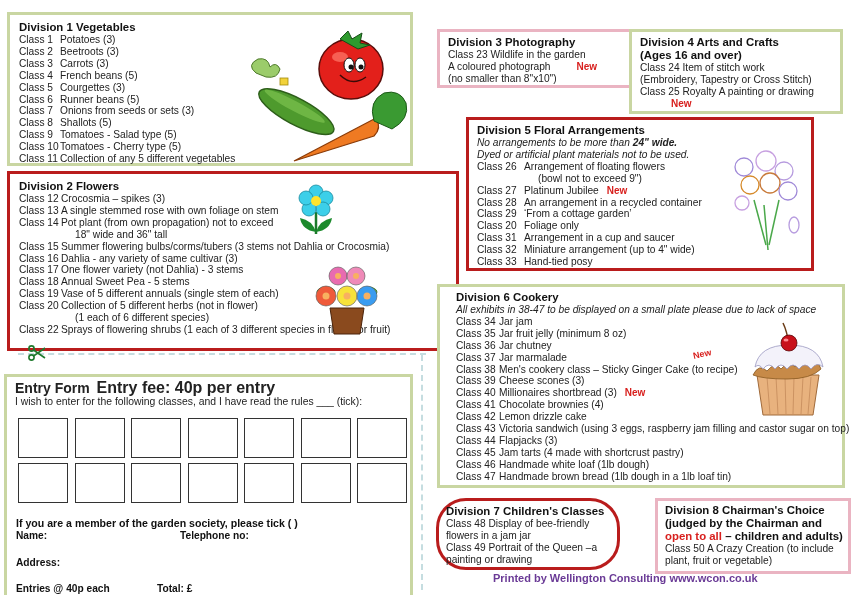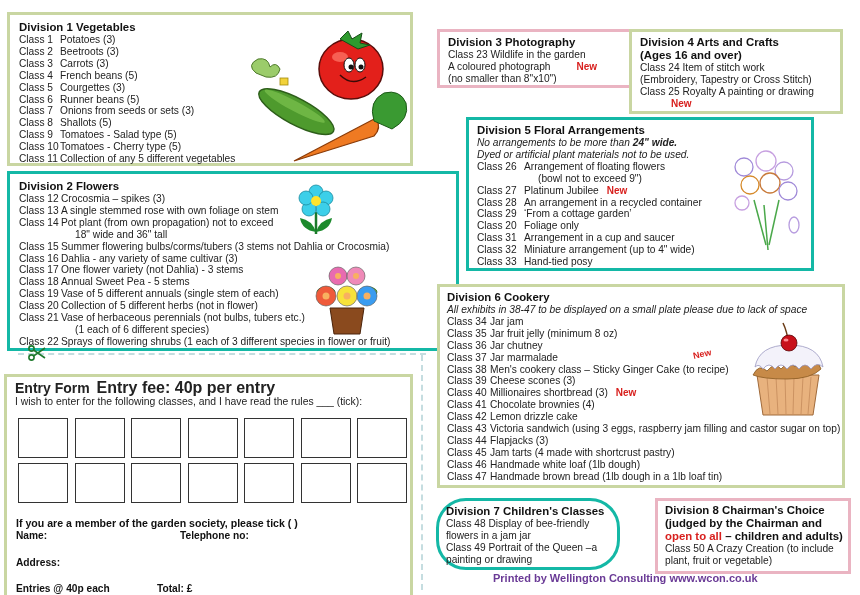--- a/index.html
+++ b/index.html
@@ -1,20 +1,20 @@
 <!DOCTYPE html>
 <html><head>
 <meta charset="utf-8">
 <style>
   * { box-sizing: border-box; margin: 0; padding: 0; }
   html, body { width: 860px; height: 595px; background: #ffffff; overflow: hidden; }
   body { position: relative; font-family: "Liberation Sans", sans-serif; color: #222; font-size: 10.2px; line-height: 11.9px; }
   .box { position: absolute; background: #fff; padding: 6px 8px 4px 9px; margin-top: 8px; }
   .green { border: 3px solid #c9d6a2; }
-  .teal { border: 3px solid #14b8a6; }
+  .teal { border: 3px solid #b91c1c; }
   .pink { border: 3px solid #eab4c2; }
   .title { font-weight: bold; font-size: 11.4px; line-height: 13px; color: #111; }
   .row { white-space: nowrap; display: block; }
   .cls { display: inline-block; }
   .italic { font-style: italic; }
   .new { color: #d8201e; font-weight: bold; font-size: 10px; }
   .pic { position: absolute; }
   .entry-title { font-weight: bold; font-size: 14px; }
   .entry-fee { font-weight: bold; font-size: 16px; }
   .grid { position: absolute; left: 11px; top: 41px; display: grid; grid-template-columns: repeat(7, 50px); grid-template-rows: 40px 40px; column-gap: 6.5px; row-gap: 5px; }
@@ -71,21 +71,20 @@
       <div class="row"><span class="cls" style="width: 42px;">Class 12</span><span>Crocosmia – spikes (3)</span></div>
       <div class="row"><span class="cls" style="width: 42px;">Class 13</span><span>A single stemmed rose  with own foliage on stem</span></div>
       <div class="row"><span class="cls" style="width: 42px;">Class 14</span><span>Pot plant (from own propagation) not to exceed</span></div>
       <div class="row"><span class="cls" style="width: 56px;"></span><span>18" wide and 36" tall</span></div>
       <div class="row"><span class="cls" style="width: 42px;">Class 15</span><span>Summer flowering bulbs/corms/tubers (3 stems not Dahlia or Crocosmia)</span></div>
       <div class="row"><span class="cls" style="width: 42px;">Class 16</span><span>Dahlia - any variety of same cultivar (3)</span></div>
       <div class="row"><span class="cls" style="width: 42px;">Class 17</span><span>One flower variety (not Dahlia) - 3 stems</span></div>
       <div class="row"><span class="cls" style="width: 42px;">Class 18</span><span>Annual Sweet Pea - 5 stems</span></div>
       <div class="row"><span class="cls" style="width: 42px;">Class 19</span><span>Vase of 5 different annuals (single stem of each)</span></div>
       <div class="row"><span class="cls" style="width: 42px;">Class 20</span><span>Collection of 5 different herbs (not in flower)</span></div>
-      <div class="row"><span class="cls" style="width: 42px;">Class 21</span><span>Vase of herbaceous perennials (not bulbs, tubers etc.)</span></div>
       <div class="row"><span class="cls" style="width: 56px;"></span><span>(1 each of 6 different species)</span></div>
       <div class="row"><span class="cls" style="width: 42px;">Class 22</span><span>Sprays of flowering shrubs (1 each of 3 different species in flower or fruit)</span></div>
     </div>
   <svg class="pic" style="left:285px; top:10px;" width="42" height="52" viewBox="0 0 42 52">
     <path d="M21 28 L21 50" stroke="#1c7a2a" stroke-width="2.5"></path>
     <path d="M21 48 q-14 -2 -16 -14 q12 2 16 14 z" fill="#1c8a2c"></path>
     <path d="M21 48 q14 -2 16 -14 q-12 2 -16 14 z" fill="#1c8a2c"></path>
     <g fill="#3ccfe9" stroke="#1a8ca0" stroke-width="0.8">
       <circle cx="21" cy="8" r="7"></circle>
         <circle cx="31" cy="14" r="7"></circle>
@@ -205,21 +204,21 @@
       <circle cx="60" cy="26" r="9" stroke="#b79cdf"></circle>
         <circle cx="26" cy="40" r="9" stroke="#d68a2a"></circle>
       <circle cx="46" cy="38" r="10" stroke="#c87a3a"></circle>
         <circle cx="64" cy="46" r="9" stroke="#a08ad8"></circle>
       <circle cx="18" cy="58" r="7" stroke="#c7a0e0"></circle>
         <ellipse cx="70" cy="80" rx="5" ry="8" stroke="#b79cdf"></ellipse>
     </g>
   </svg>
 </div>
 
-<div class="box green" style="left:437px; top:276px; width:408px; height:204px; padding:4px 7px;">
+<div class="box green" style="left:437px; top:276px; width:408px; height:204px; padding:4px 16px;">
   <div class="title">Division 6  Cookery</div>
   <div class="row italic">All exhibits in 38-47 to be displayed on a small plate please due to lack of space</div>
   <div id="d6-list">
       <div class="row"><span class="cls" style="width: 43px;">Class 34</span><span>Jar jam</span></div>
       <div class="row"><span class="cls" style="width: 43px;">Class 35</span><span>Jar fruit jelly (minimum 8 oz)</span></div>
       <div class="row"><span class="cls" style="width: 43px;">Class 36</span><span>Jar chutney</span></div>
       <div class="row"><span class="cls" style="width: 43px;">Class 37</span><span>Jar marmalade</span></div>
       <div class="row"><span class="cls" style="width: 43px;">Class 38</span><span>Men's cookery class – Sticky Ginger Cake (to recipe)</span></div>
       <div class="row"><span class="cls" style="width: 43px;">Class 39</span><span>Cheese scones (3)</span></div>
       <div class="row"><span class="cls" style="width: 43px;">Class 40</span><span>Millionaires shortbread (3)</span><span class="new" style="margin-left: 8px;">New</span></div>

